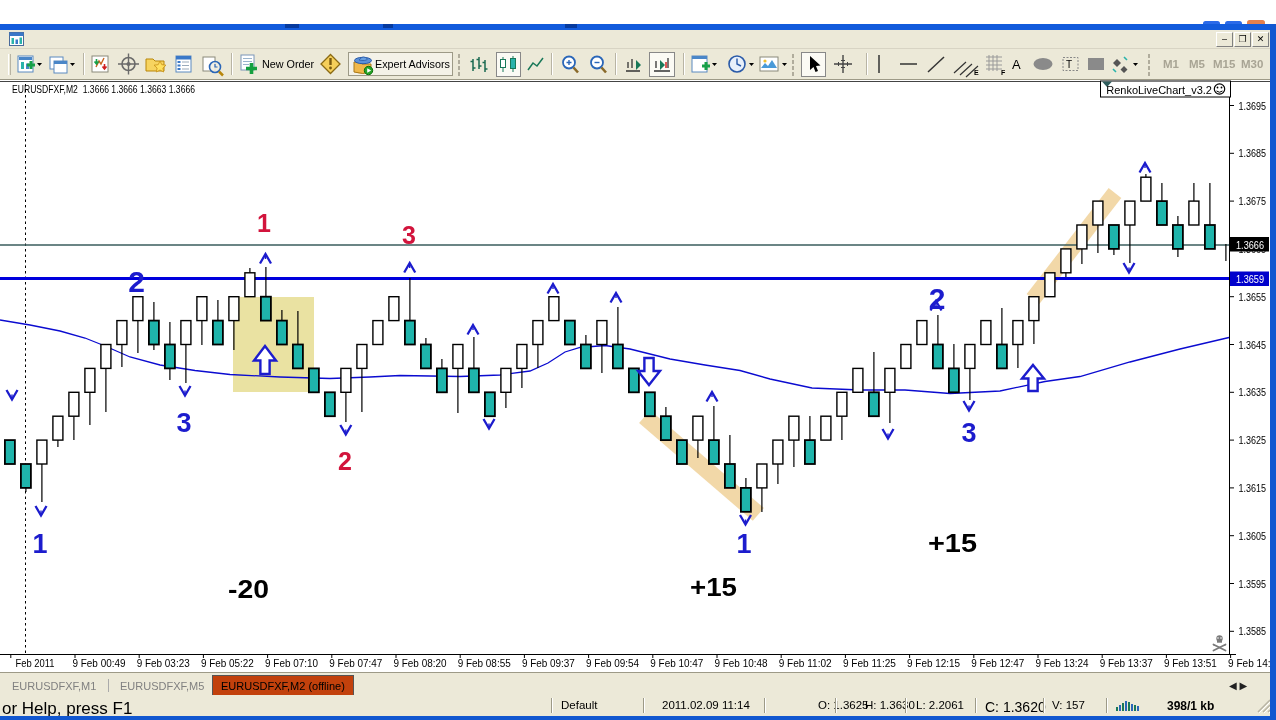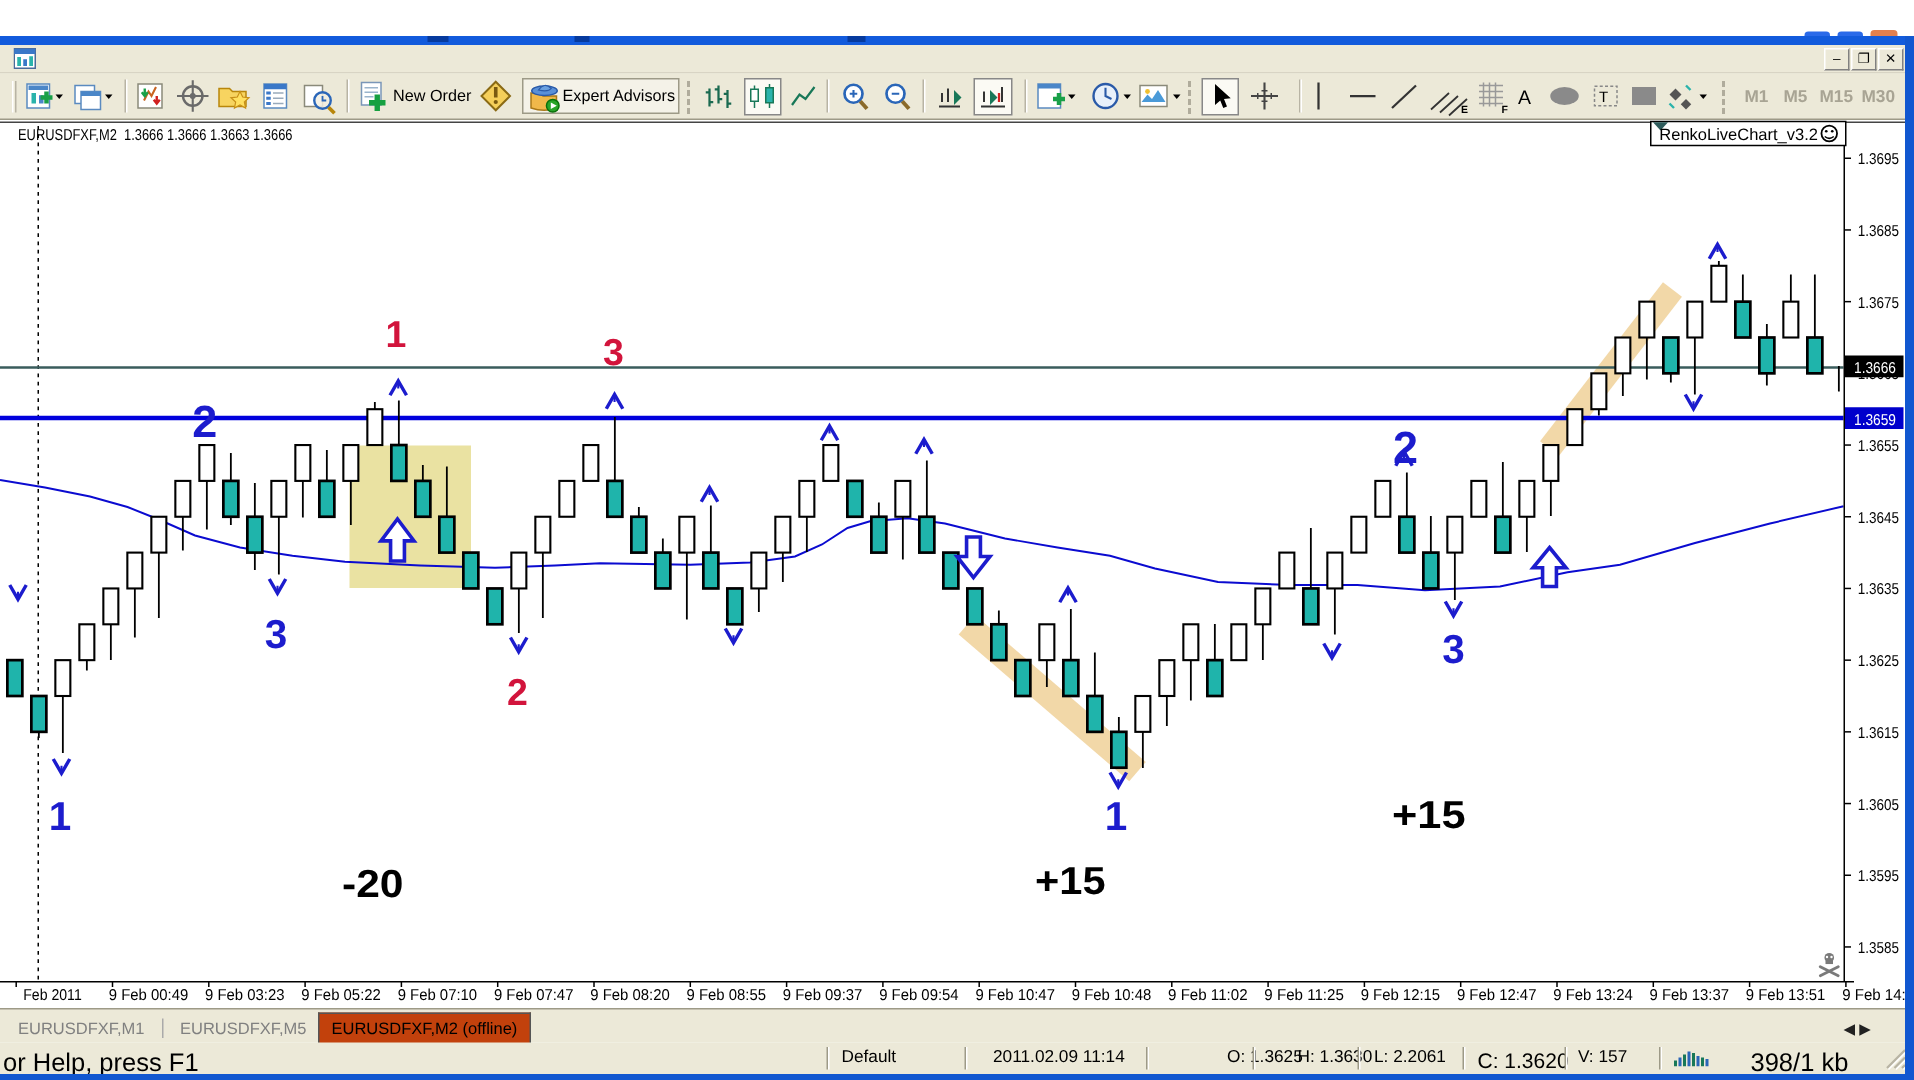--- a/index.html
+++ b/index.html
@@ -524,21 +524,21 @@
   <svg class="abs" style="left:1116px;top:5px;" width="26" height="11">
     <rect x="0" y="7" width="2" height="4" fill="#187858"></rect>
       <rect x="3" y="5" width="2" height="6" fill="#2a66b8"></rect>
     <rect x="6" y="3" width="2" height="8" fill="#187858"></rect>
       <rect x="9" y="1" width="2" height="10" fill="#2a66b8"></rect>
     <rect x="12" y="2" width="2" height="9" fill="#187858"></rect>
       <rect x="15" y="4" width="2" height="7" fill="#2a66b8"></rect>
     <rect x="18" y="5" width="2" height="6" fill="#187858"></rect>
       <rect x="21" y="6" width="2" height="5" fill="#2a66b8"></rect>
   </svg>
-  <div class="abs" style="left:1167px;top:4px;font-size:17px;">398/1 kb</div>
+  <div class="abs" style="left:1167px;top:4px;font-size:12px;font-weight:bold;">398/1 kb</div>
   <svg class="abs" style="left:1256px;top:3px;" width="16" height="16">
     <path d="M14 2 L2 14 M14 7 L7 14 M14 12 L12 14" stroke="#b8b4a4" stroke-width="1.5"></path>
     <path d="M15 3 L3 15 M15 8 L8 15 M15 13 L13 15" stroke="#fff" stroke-width="1"></path>
   </svg>
 </div>
 
 <div class="abs" style="left:0;top:716px;width:1276px;height:4px;background:#1157d0;z-index:7;"></div>
 
 <div class="abs" style="left:1270px;top:24px;width:6px;height:696px;background:#1157d0;z-index:7;"></div>
 </body></html>

